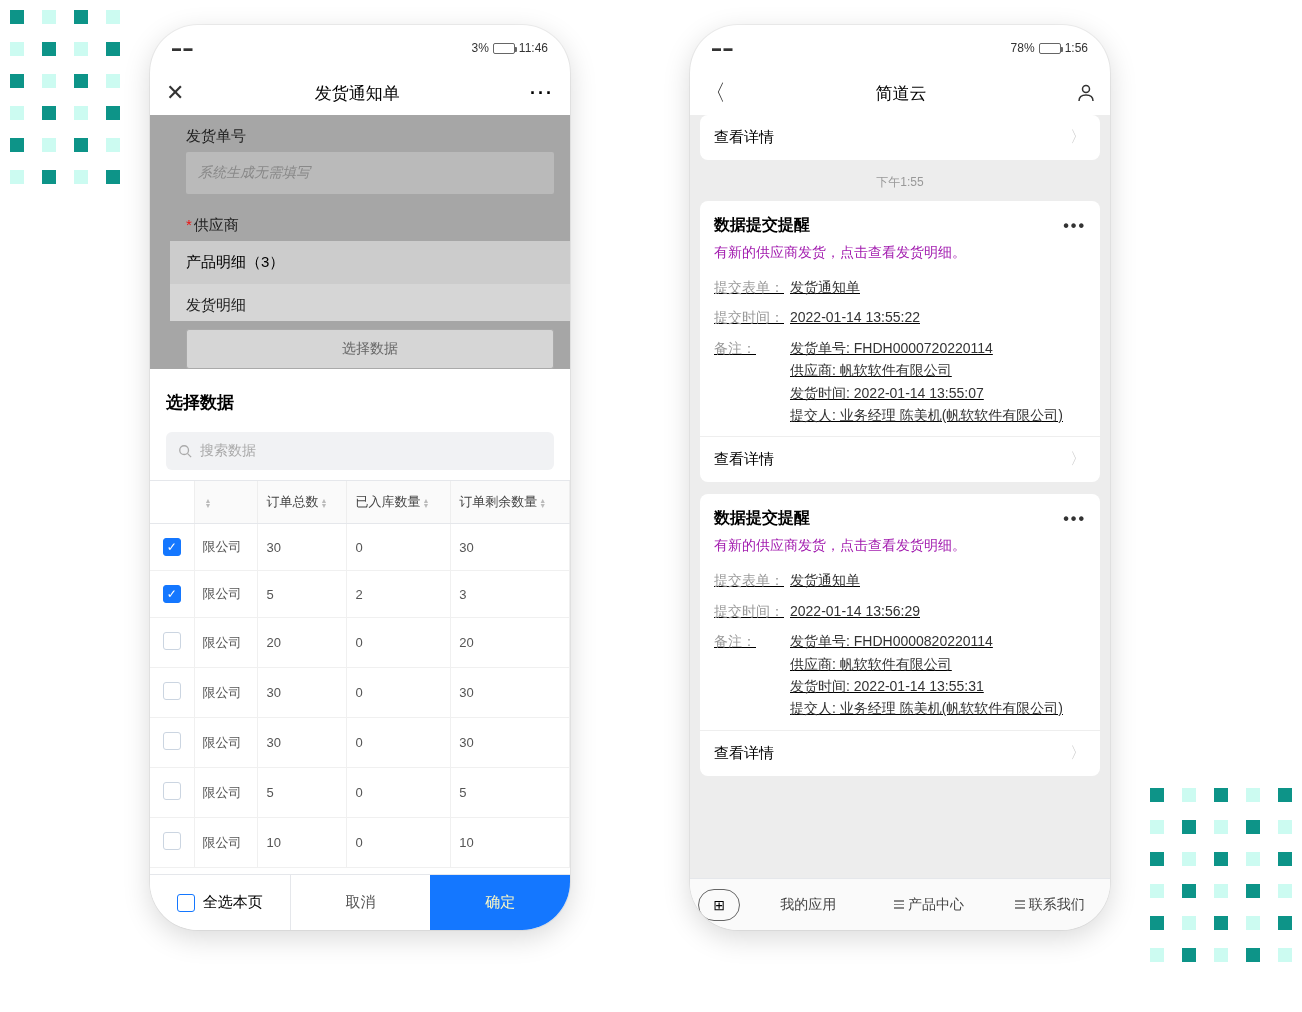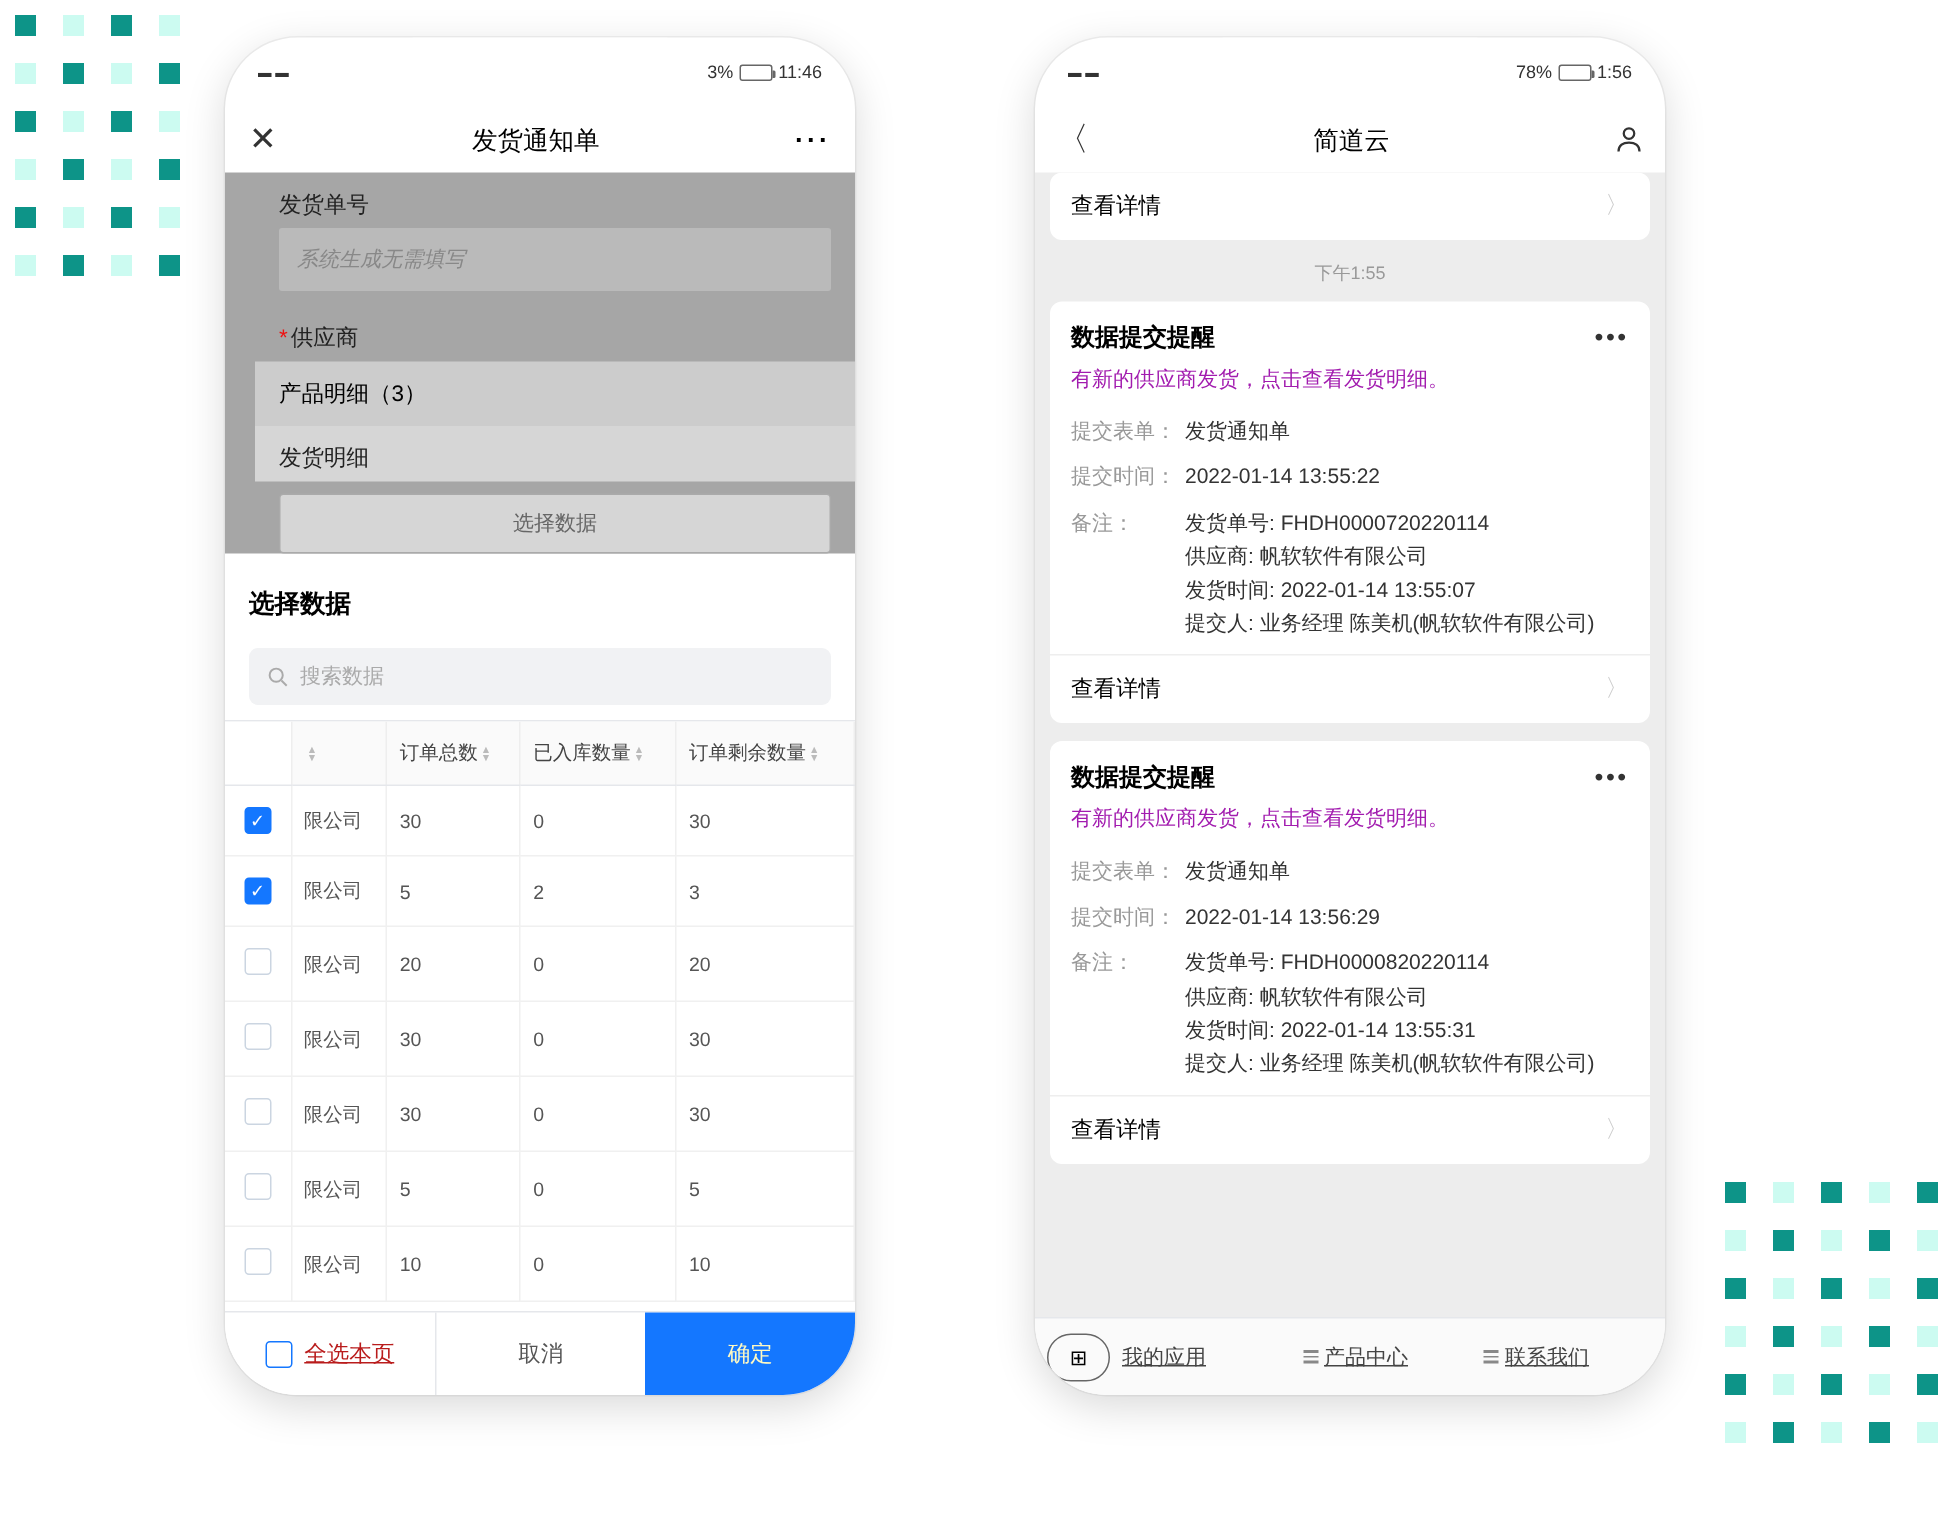--- a/index.html
+++ b/index.html
@@ -46,48 +46,48 @@
 table { width: 100%; border-collapse: collapse; font-size: 13px; }
 th { border-bottom: 1px solid #e5e7eb; border-right: 1px solid #eee; padding: 12px 8px; text-align: left; font-weight: 500; color: #444; background: #fafafa; white-space: nowrap; }
 td { border-bottom: 1px solid #f0f0f0; border-right: 1px solid #f0f0f0; padding: 14px 8px; color: #555; white-space: nowrap; }
 th.chk, td.chk { width: 44px; text-align: center; background: #fff; }
 .sort-arrows { display: inline-flex; flex-direction: column; font-size: 7px; line-height: 5px; color: #bbb; margin-left: 2px; vertical-align: middle; }
 .chkbox { width: 18px; height: 18px; border: 1.5px solid #cbd5e1; border-radius: 3px; display: inline-flex; align-items: center; justify-content: center; cursor: pointer; }
 .chkbox.on { background: #1477ff; border-color: #1477ff; color: #fff; font-size: 12px; }
 
 .bottom-bar { position: absolute; bottom: 0; left: 0; right: 0; height: 56px; display: flex; border-top: 1px solid #e5e7eb; background: #fff; }
 .bottom-bar > div { flex: 1; display: flex; align-items: center; justify-content: center; font-size: 15px; cursor: pointer; }
-.sel-all { color: #b91c1c; gap: 8px; text-decoration: underline; }
+.sel-all { color: #000000; gap: 8px; }
 .sel-all .chkbox { border-color: #1477ff; }
 .cancel-btn { color: #555; border-left: 1px solid #e5e7eb; }
 .confirm-btn { background: #1477ff; color: #fef9c3; }
 
 
 .chat-header { height: 44px; display: flex; align-items: center; justify-content: space-between; padding: 0 14px; font-size: 17px; font-weight: 500; }
 .back-chev { font-size: 22px; color: #333; cursor: pointer; }
 .profile-icon { width: 20px; height: 20px; cursor: pointer; }
 
 .chat-body { background: #ededed; height: calc(100% - 46px - 44px - 52px); overflow-y: auto; padding: 0 10px 10px; }
 .detail-stub { background: #fff; border-radius: 8px; padding: 12px 14px; display: flex; justify-content: space-between; align-items: center; font-size: 15px; font-weight: 500; margin-top: 0; }
 .chev-r { color: #ccc; font-size: 16px; }
 .time-stamp { text-align: center; font-size: 12px; color: #999; margin: 14px 0 10px; }
 
 .card { background: #fff; border-radius: 8px; padding: 14px; margin-bottom: 12px; }
 .card-head { display: flex; justify-content: space-between; align-items: center; margin-bottom: 8px; }
 .card-title { font-size: 16px; font-weight: 600; }
 .card-more { font-size: 16px; letter-spacing: 2px; color: #333; cursor: pointer; font-weight: bold; }
 .card-sub { font-size: 14px; color: #a21caf; margin-bottom: 14px; }
-.info-row { display: flex; font-size: 14px; margin-bottom: 8px; line-height: 1.6; }
+.info-row { display: flex; font-size: 14px; margin-bottom: 8px; line-height: 1.6; text-decoration: underline; }
 .info-label { width: 76px; color: #999; flex-shrink: 0; }
 .info-val { color: #333; flex: 1; }
 .card-foot { border-top: 1px solid #eee; margin: 10px -14px -14px; padding: 12px 14px; display: flex; justify-content: space-between; align-items: center; font-size: 15px; cursor: pointer; }
 
 .tab-bar { position: absolute; bottom: 0; left: 0; right: 0; height: 52px; display: flex; align-items: center; border-top: 1px solid #e5e7eb; background: #fafafa; font-size: 14px; }
 .key-btn { width: 42px; height: 32px; margin: 0 8px; border: 1.5px solid #666; border-radius: 16px; display: flex; align-items: center; justify-content: center; font-size: 14px; cursor: pointer; }
-.tab-item { flex: 1; text-align: center; color: #444; display: flex; align-items: center; justify-content: flex-start; gap: 4px; cursor: pointer; text-decoration: underline; }
+.tab-item { flex: 1; text-align: center; color: #444; display: flex; align-items: center; justify-content: center; gap: 4px; cursor: pointer; }
 .menu-icon { display: inline-flex; flex-direction: column; gap: 2px; }
 .menu-icon span { width: 10px; height: 1.5px; background: #888; }
 </style>
 </head>
 <body>
 
 <div class="dots tl">
   <div class="dot dark"></div>
     <div class="dot light"></div>
     <div class="dot dark"></div>

